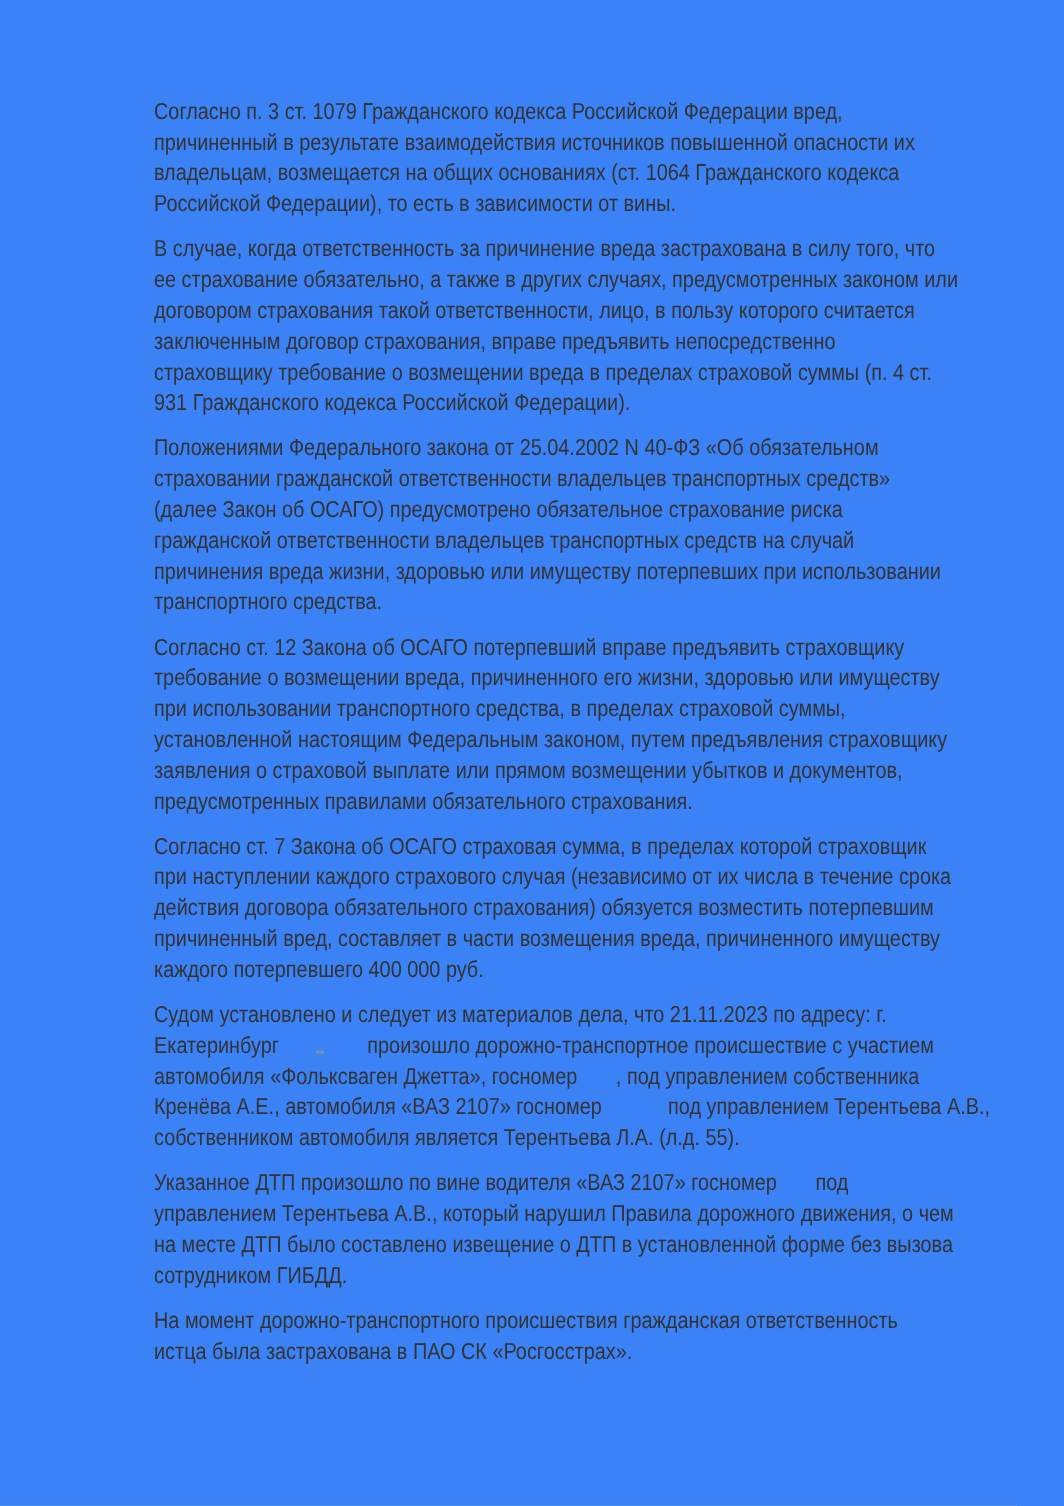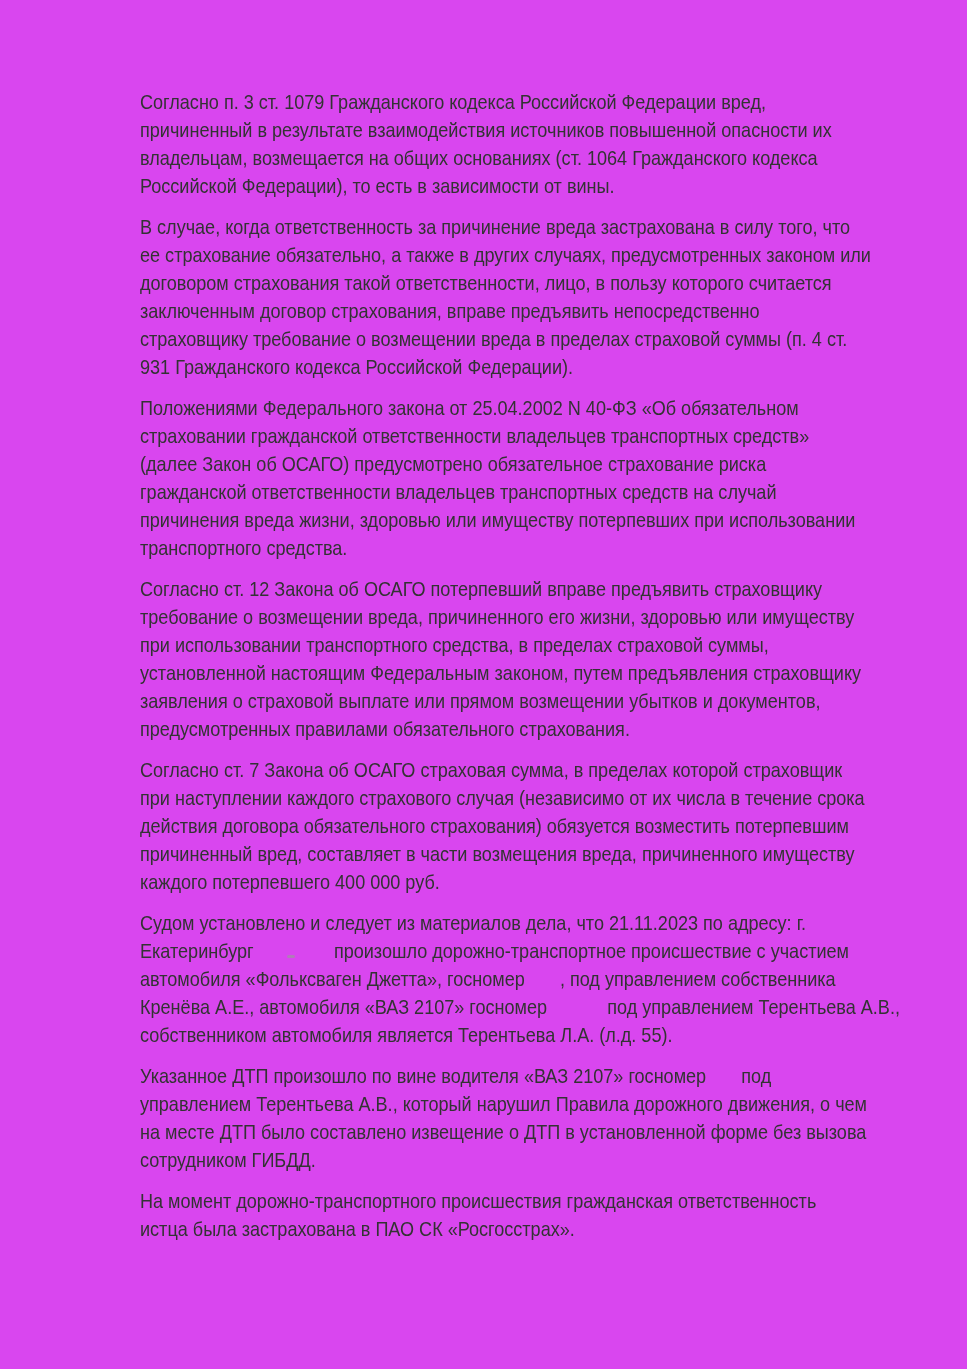--- a/index.html
+++ b/index.html
@@ -10,21 +10,21 @@
     width: 967px;
     height: 1369px;
     background: #ffffff;
     overflow: hidden;
     position: relative;
     font-family: "Liberation Sans", "DejaVu Sans", sans-serif;
   }
   .page {
     position: absolute;
     inset: 0;
-    background: #d946ef;
+    background: #3b82f6;
   }
   .content {
     position: absolute;
     left: 140px;
     top: 88px;
     width: 900px;
     color: #333333;
     font-size: 21px;
     line-height: 28px;
     transform: scaleX(0.86);

